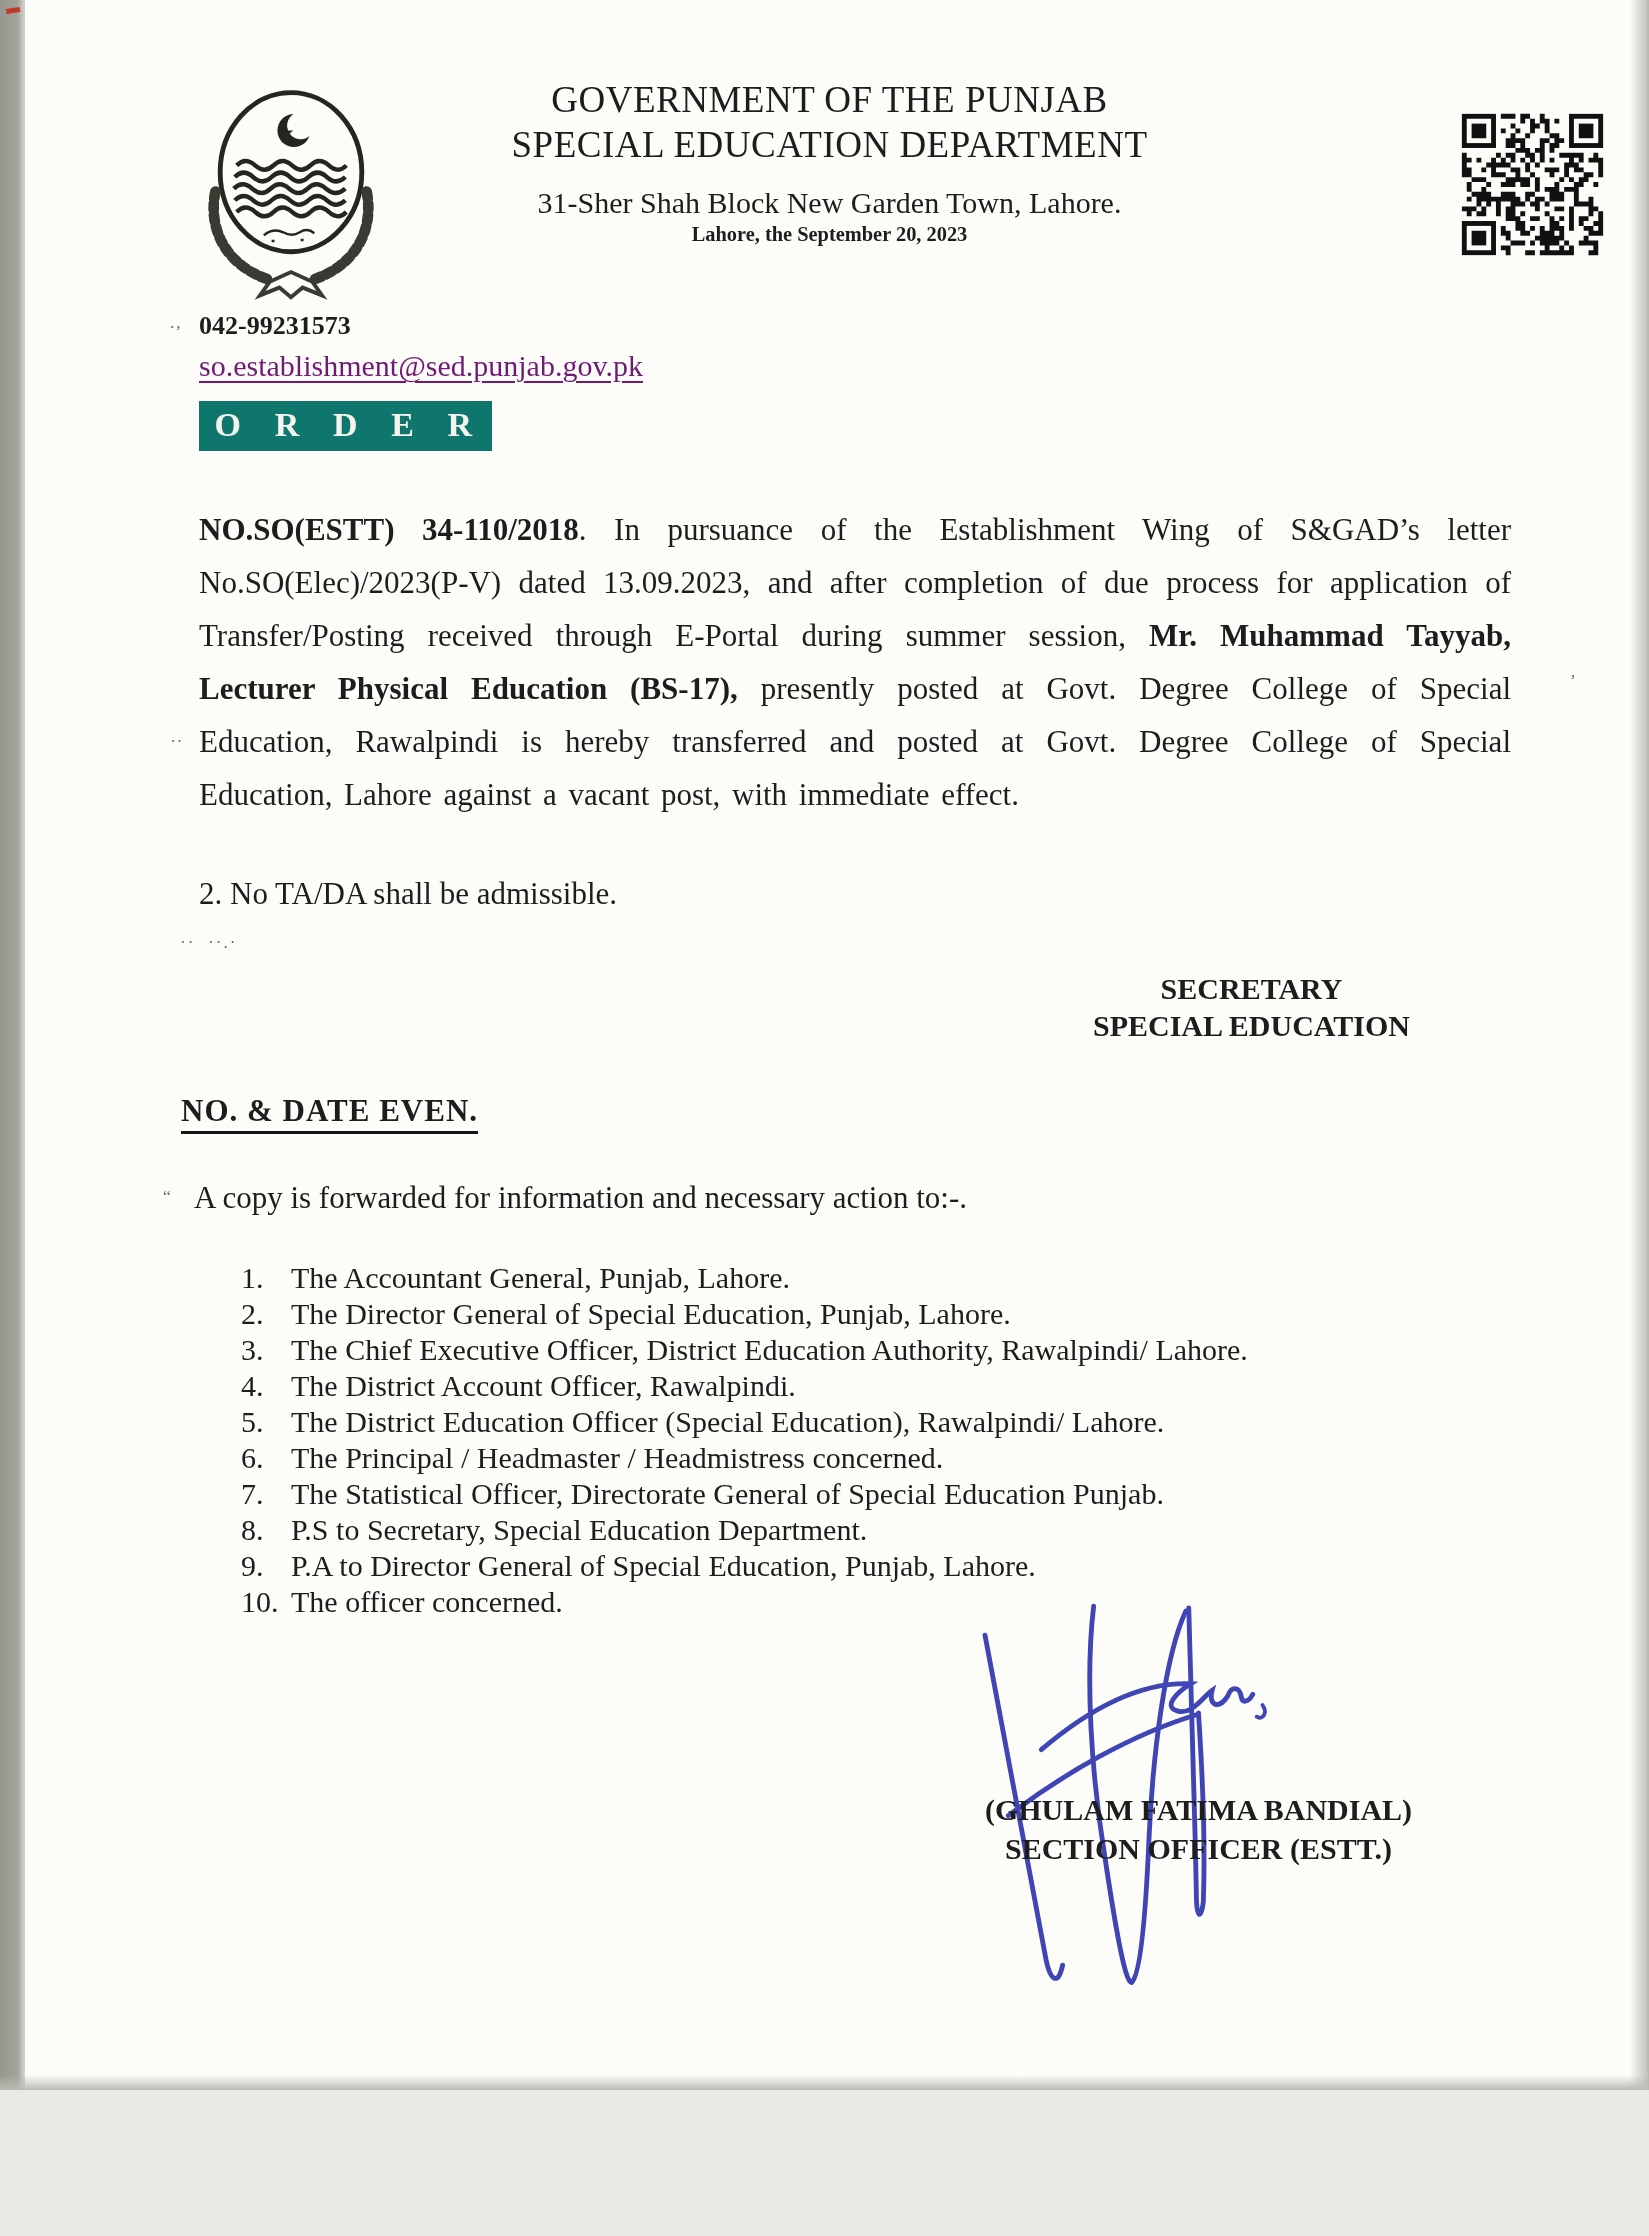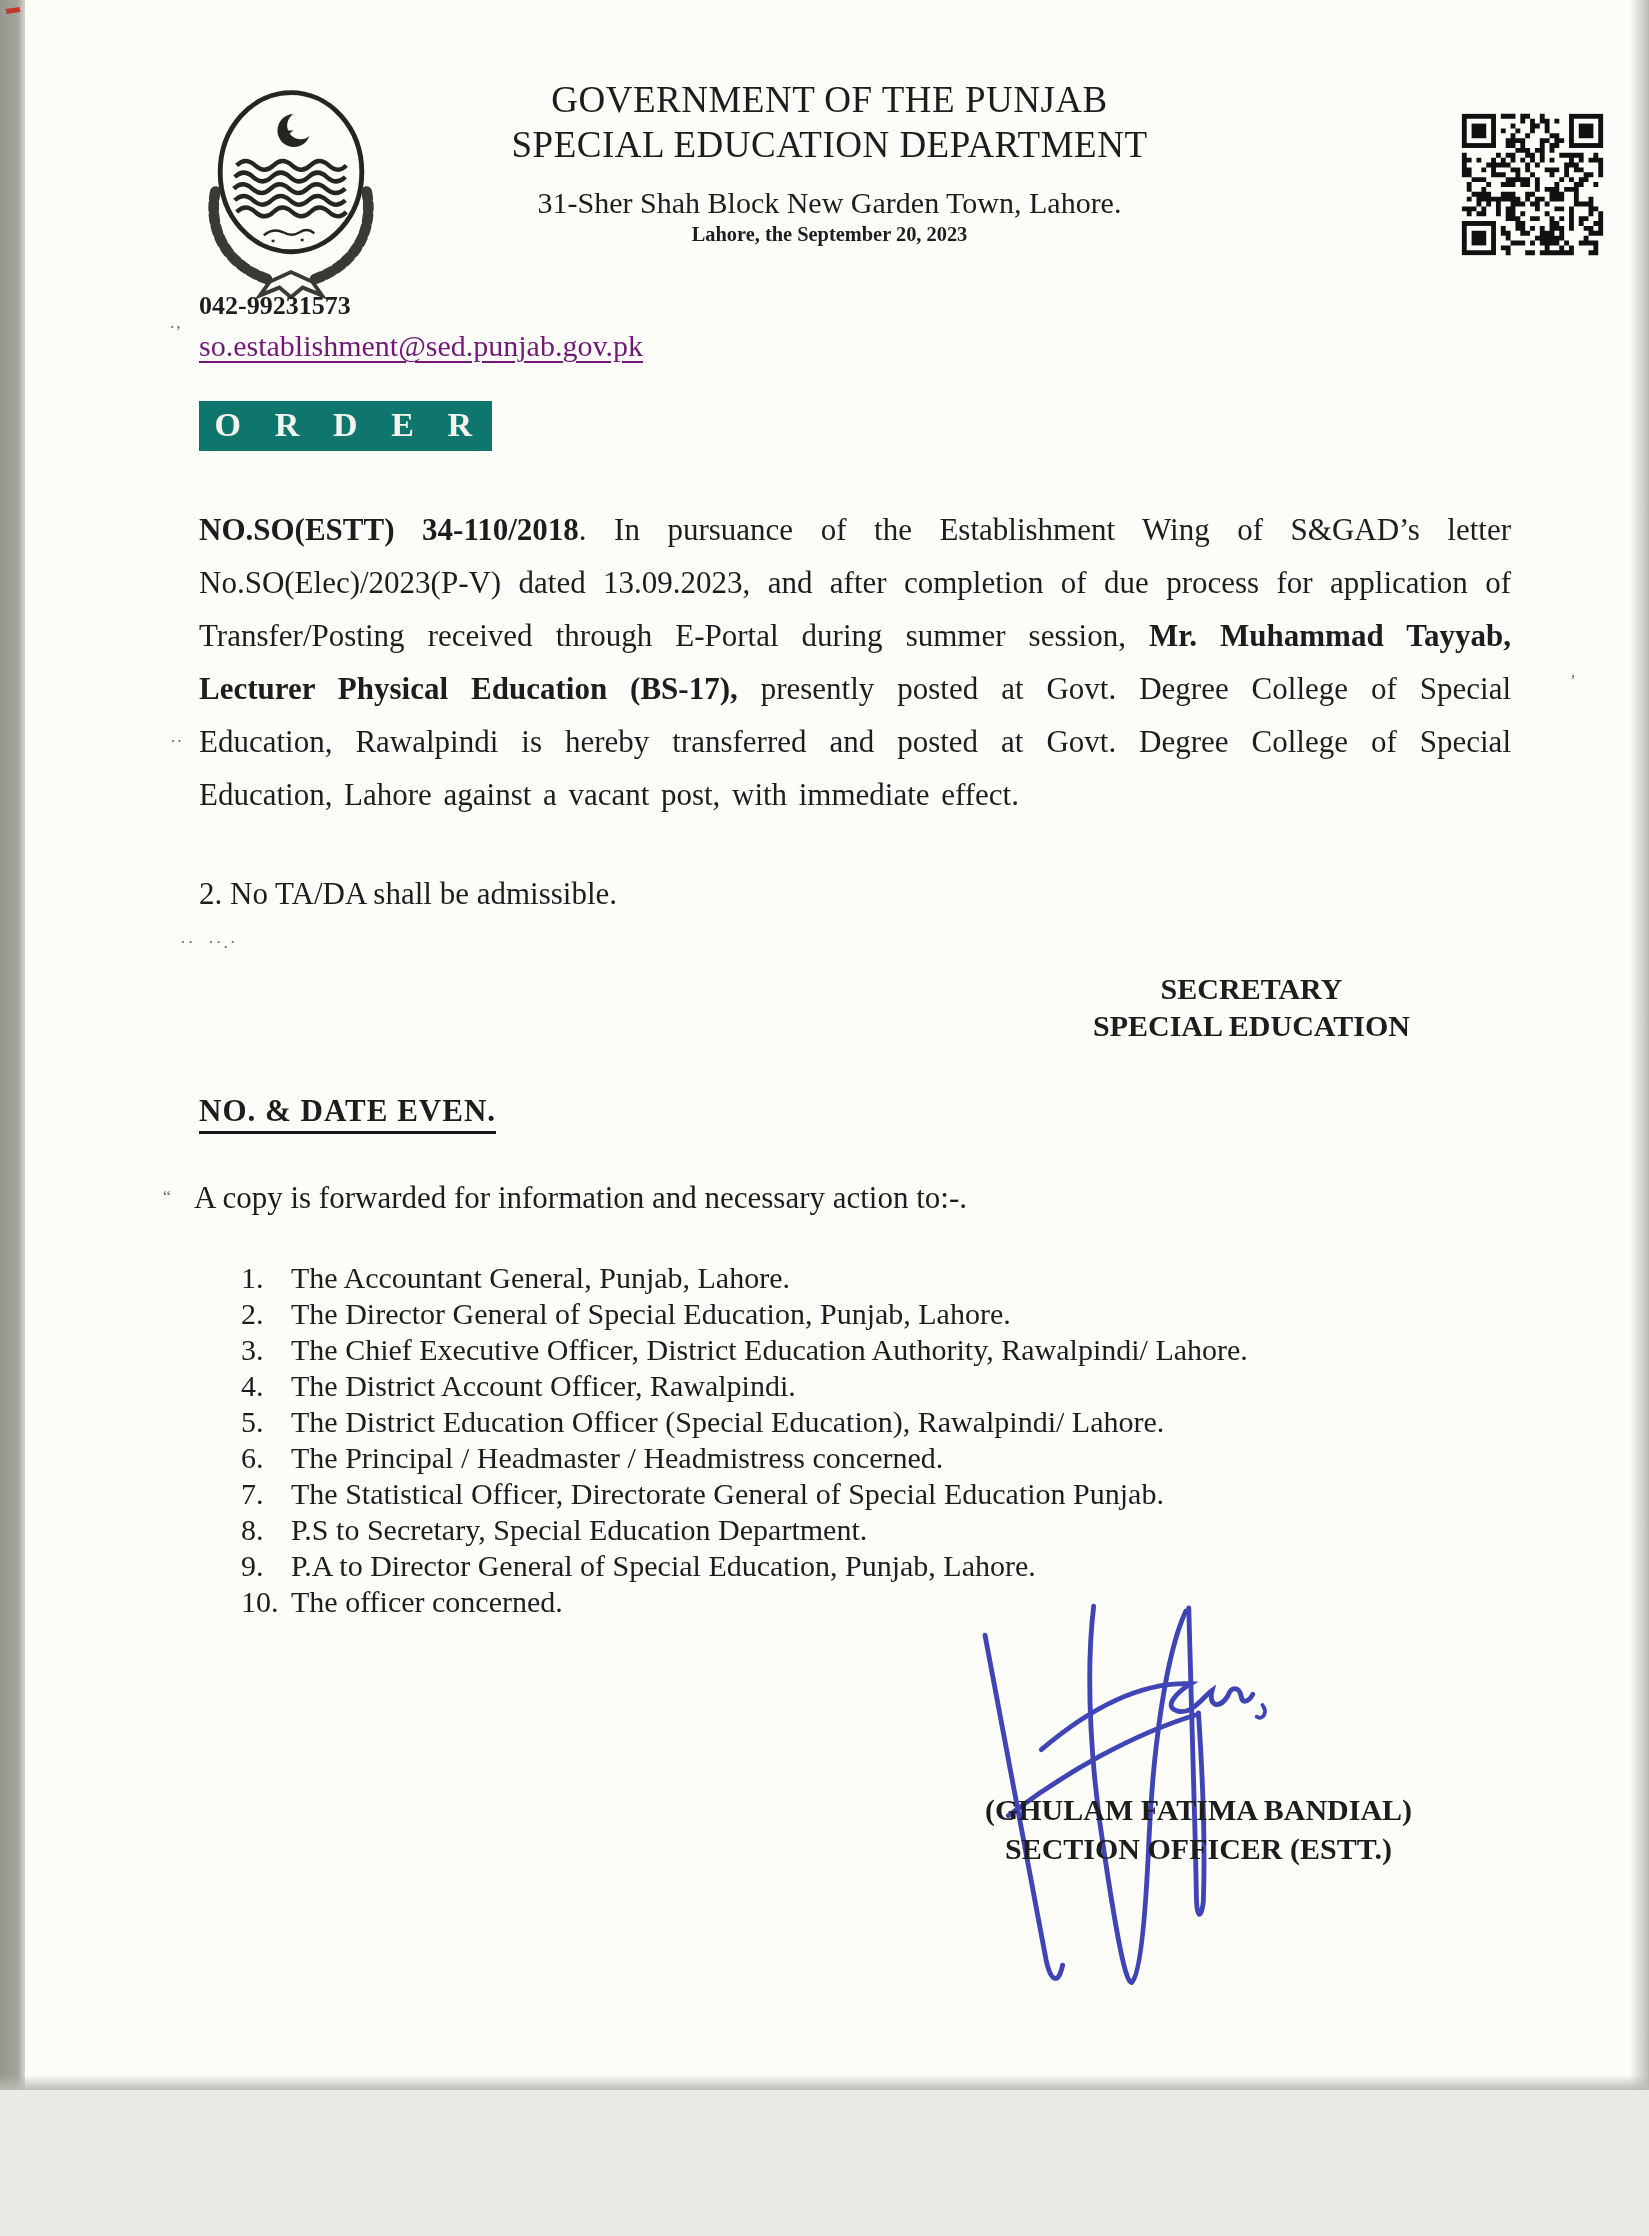--- a/index.html
+++ b/index.html
@@ -25,38 +25,38 @@
 
   
   .logo { position:absolute; left:194px; top:80px; }
   .hdr  { position:absolute; left:417px; top:78px; width:825px; text-align:center; }
   .hdr-line1 { font-size:37px; letter-spacing:0.5px; }
   .hdr-line2 { font-size:37px; letter-spacing:0.5px; margin-top:1.9px; }
   .hdr-line3 { font-size:30px; margin-top:20px; }
   .hdr-line4 { font-size:20.4px; font-weight:bold; margin-top:2.9px; }
   .qr { position:absolute; left:1457px; top:109px; width:151px; height:151px; }
 
-  .contact { position:absolute; left:199px; top:291px; }
+  .contact { position:absolute; left:199px; top:311px; }
   .phone { font-size:26px; font-weight:bold; }
   .email { font-size:30px; text-decoration:underline; text-underline-offset:4.9px;
            text-decoration-thickness:1.9px; margin-top:8px; color:#701a75; display:inline-block; }
 
   .order-box { position:absolute; left:199px; top:401px; background:#0f766e; color:#f4f4ee;
                font-size:34px; font-weight:600; letter-spacing:12.6px;
                padding:4.9px 7.8px 6.8px 15.5px; }
 
   .body-para { position:absolute; left:199px; top:503px; width:1312px;
                font-size:31px; line-height:53px; text-align:justify;
                text-align-last:left; word-spacing:3.9px; }
   .clause2 { position:absolute; left:199px; top:876px; font-size:31px; }
 
   .secretary { position:absolute; left:999px; top:970px; width:505px;
                text-align:center; font-weight:bold; font-size:30px; line-height:37px; }
 
-  .even-head { position:absolute; left:199px; top:1093px; font-size:31px; font-weight:bold;
+  .even-head { position:absolute; left:181px; top:1093px; font-size:31px; font-weight:bold;
                border-bottom:3.9px solid #151515; padding-bottom:1.9px; letter-spacing:1px; }
 
   .forward { position:absolute; left:194px; top:1180px; font-size:31px; }
 
   .dist { position:absolute; left:241px; top:1260px; font-size:30px; }
   .dist-row { display:flex; line-height:36px; }
   .dist-num { width:50px; flex:0 0 50px; }
 
   .sig-art { position:absolute; left:946px; top:1577px; width:437px; height:456px; }
   .sig-block { position:absolute; left:927px; top:1790px; width:543px; text-align:center;

